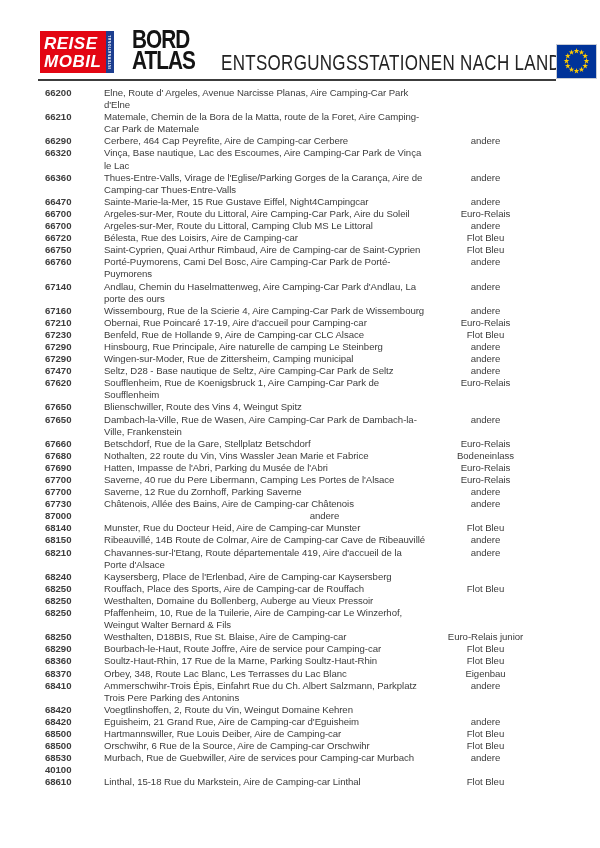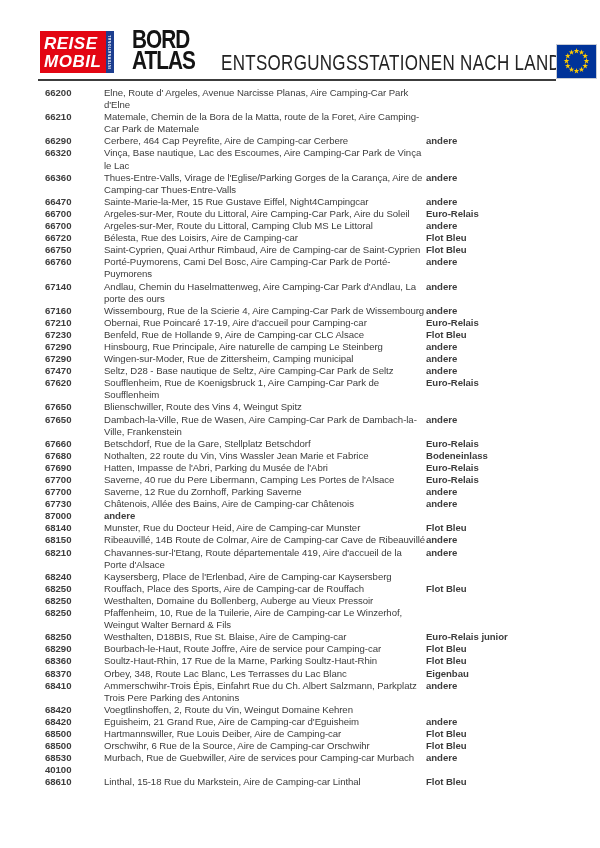--- a/index.html
+++ b/index.html
@@ -48,21 +48,21 @@
 
   
   .stations {
     position:absolute; left:45px; top:87px; width:500px;
     font-size:9.6px; line-height:12.1px;
     color:#3d3d3d; letter-spacing:-0.05px;
   }
   .station-row { display:flex; align-items:flex-start; }
   .station-code { width:59px; flex:none;font-weight:bold; }
   .station-desc { width:322px; flex:none; }
-  .station-type { flex:1 1 auto; text-align:left; white-space:nowrap;font-weight:bold; }
+  .station-type { flex:1 1 auto; text-align:center; white-space:nowrap; }
 </style>
 </head>
 <body>
 
 <div class="logo-rm">
   <div class="logo-rm-red">
     <span>REISE</span>
     <span>MOBIL</span>
   </div>
   <div class="logo-rm-blue">INTERNATIONAL</div>

